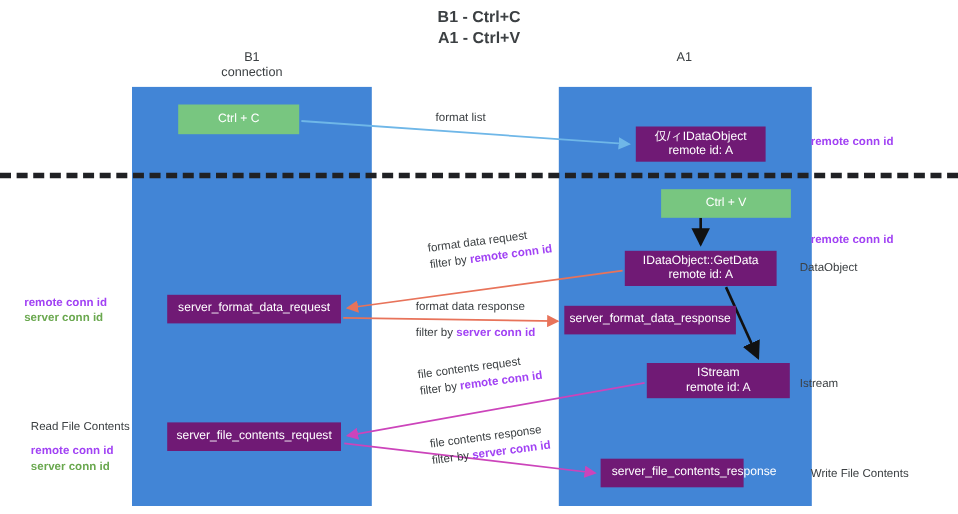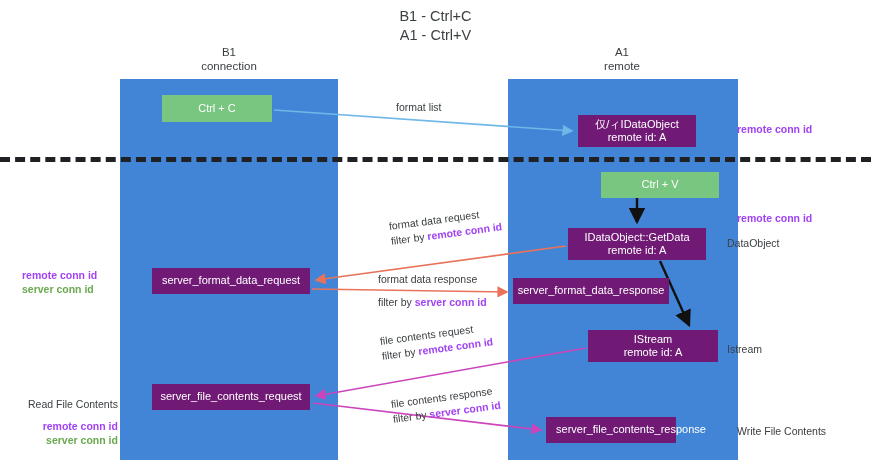--- a/index.html
+++ b/index.html
@@ -21,21 +21,21 @@
   #lane-a1{left:508px;top:79px;width:230px;height:381px;}
 
   
   .lane-head{position:absolute;text-align:center;font-size:11.5px;color:#3c4043;line-height:13.5px;}
   #head-b1{left:120px;top:46px;width:218px;}
   #head-a1{left:507px;top:46px;width:230px;}
   .lane-head .l2{display:block;}
 
   
   #title{position:absolute;left:0;top:7px;width:871px;text-align:center;
-         font-size:14.5px;color:#3c4043;line-height:19px;}
+         font-size:14.5px;color:#3c4043;line-height:19px;font-weight:bold;}
   #title .t2{display:block;}
 
   
   .node{position:absolute;box-sizing:border-box;display:flex;
         flex-direction:column;align-items:center;justify-content:center;
         color:#ffffff;font-size:11px;line-height:13.5px;text-align:center;}
   .node.green{background:#78c680;}
   .node.orange{background:#701a75;}
   .node .sub{display:block;}
 
@@ -69,21 +69,21 @@
   .side .green{color:#6aa84f;font-weight:bold;display:block;}
   .side .plain{color:#3c4043;display:block;font-weight:normal;}
 
   #side-r1{left:737px;top:122px;}
   #side-r2{left:737px;top:211px;}
   #side-r3{left:727px;top:236px;}
   #side-r4{left:727px;top:342px;}
   #side-r5{left:737px;top:424px;}
 
   #side-l1{left:22px;top:268px;text-align:left;}
-  #side-l2{left:28px;top:397px;text-align:right;}
+  #side-l2{left:28px;top:381px;text-align:left;}
 </style>
 </head>
 <body>
 
 <div id="stage">
 
   <div class="lane" id="lane-b1"></div>
   <div class="lane" id="lane-a1"></div>
 
   <svg id="wires" viewBox="0 0 871 467">
@@ -121,21 +121,20 @@
     <span>B1 - Ctrl+C</span>
     <span class="t2">A1 - Ctrl+V</span>
   </div>
 
   <div class="lane-head" id="head-b1">
     <span>B1</span>
     <span class="l2">connection</span>
   </div>
   <div class="lane-head" id="head-a1">
     <span>A1</span>
-    <span class="l2">remote</span>
   </div>
 
   <div class="node green" id="n-ctrlc">
     <span>Ctrl + C</span>
   </div>
 
   <div class="node orange" id="n-idataobject">
     <span>仅/ィIDataObject</span>
     <span class="sub">remote id: A</span>
   </div>

